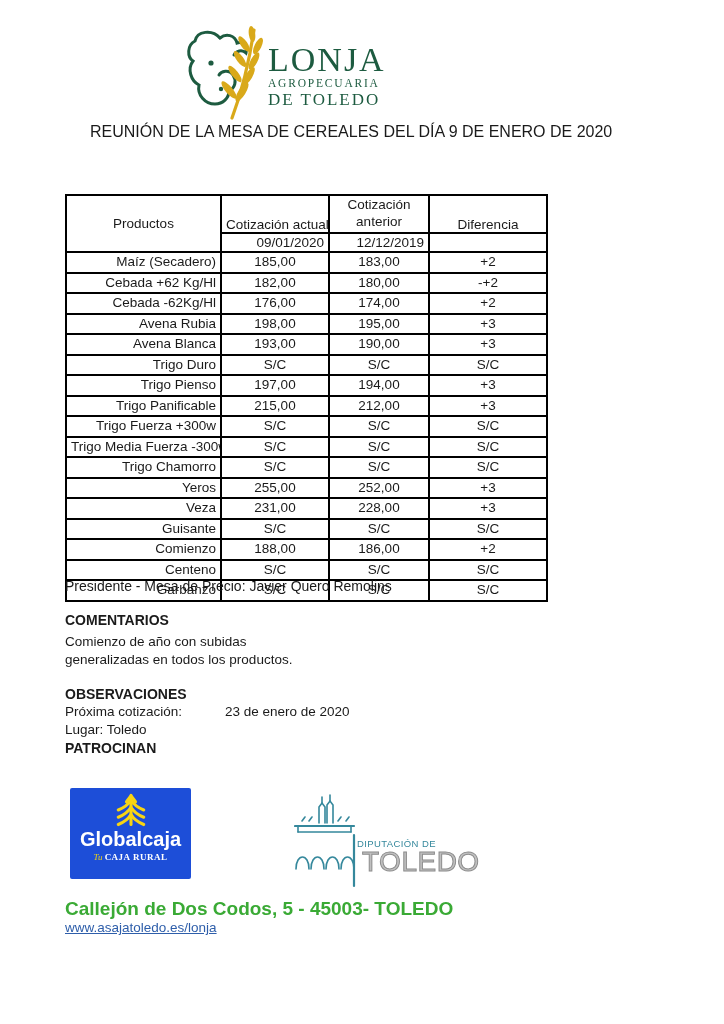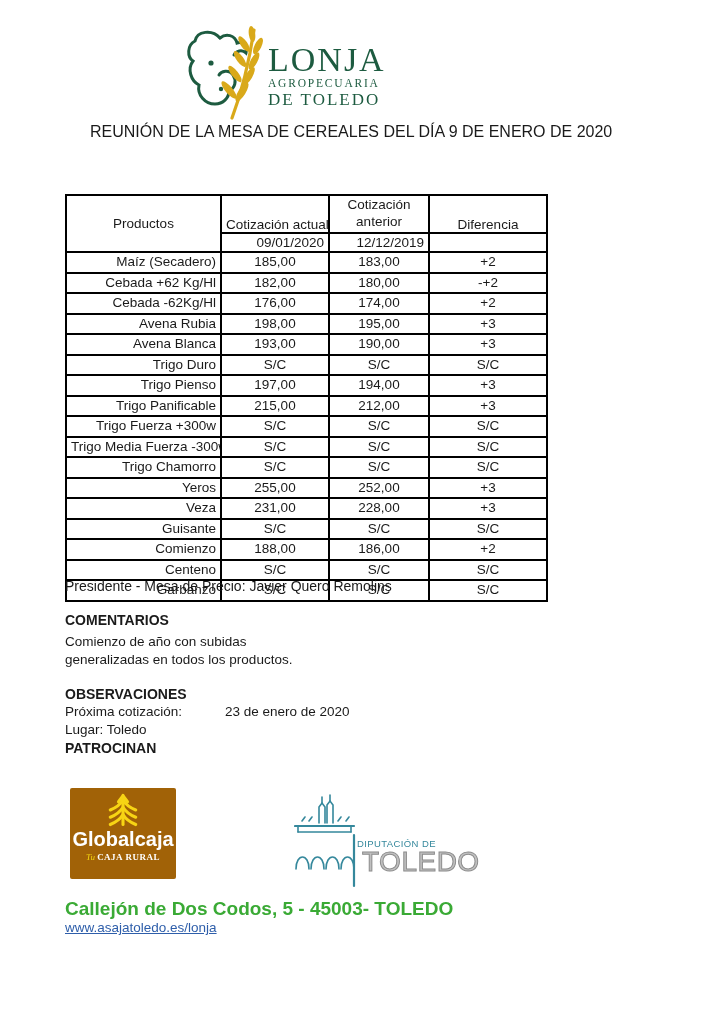--- a/index.html
+++ b/index.html
@@ -40,21 +40,21 @@
   .comments-h{position:absolute;left:65px;top:612px;}
   .comments-1{position:absolute;left:65px;top:634px;}
   .comments-2{position:absolute;left:65px;top:652px;}
   .obs-h{position:absolute;left:65px;top:686px;}
   .obs-next{position:absolute;left:65px;top:704px;width:420px;}
   .obs-date{position:absolute;left:160px;top:0;white-space:nowrap;}
   .obs-place{position:absolute;left:65px;top:722px;}
   .obs-patro{position:absolute;left:65px;top:740px;}
 
   
-  .gc-logo{position:absolute;left:70px;top:788px;width:106px;height:91px;background:#a16207;border-radius:2px;
+  .gc-logo{position:absolute;left:70px;top:788px;width:121px;height:91px;background:#1d4ed8;border-radius:2px;
            display:flex;flex-direction:column;align-items:center;}
   .gc-logo svg{margin-top:5px;}
   .gc-name{color:#fff;font-size:20px;font-weight:bold;line-height:22px;margin-top:1px;}
   .gc-tag{margin-top:0;line-height:10px;}
   .gc-tu{color:#f2d410;font-family:"Liberation Serif",serif;font-style:italic;font-size:9px;margin-right:2px;}
   .gc-cr{color:#fff;font-family:"Liberation Serif",serif;font-weight:bold;font-size:9px;letter-spacing:.5px;}
 
   .dip-logo{position:absolute;left:294px;top:793px;width:152px;height:96px;}
   .dip-logo svg{position:absolute;left:0;top:0;}
   .dip-1{position:absolute;left:63px;top:45px;font-size:9.5px;color:#35889c;letter-spacing:.4px;white-space:nowrap;}

